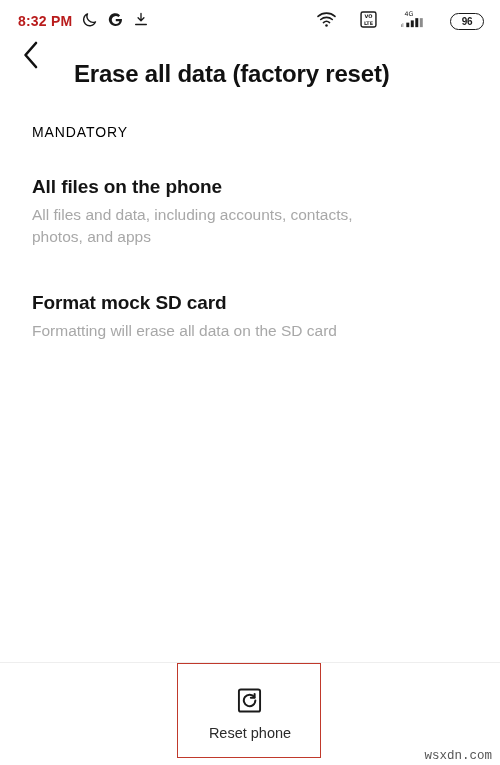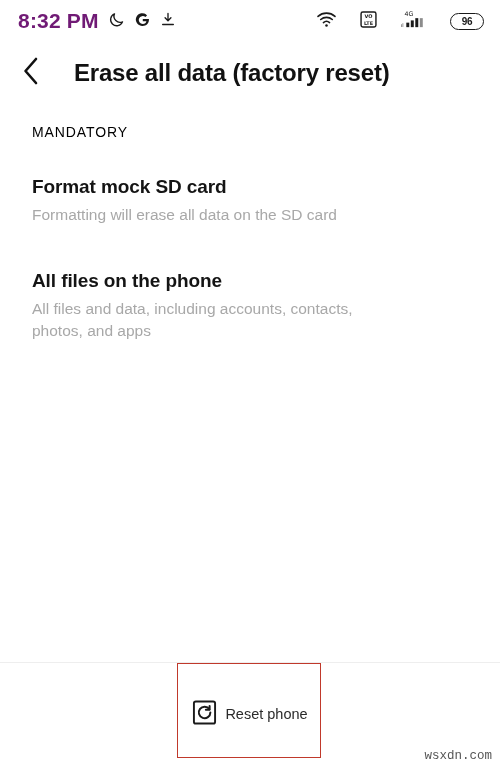--- a/index.html
+++ b/index.html
@@ -27,23 +27,23 @@
     align-items: center;
     justify-content: space-between;
     padding: 0 16px 0 18px;
   }
   .status-left {
     display: flex;
     align-items: center;
     gap: 9px;
   }
   .clock {
-    font-size: 21px;
-    font-weight: bold;
-    color: #701a75;
+    font-size: 14px;
+    font-weight: bold;
+    color: #b91c1c;
     letter-spacing: 0.2px;
   }
   .status-right {
     display: flex;
     align-items: center;
     gap: 23px;
   }
   .sicon { display: block; }
 
   .battery {
@@ -56,25 +56,25 @@
     border-radius: 9px;
     font-size: 10px;
     font-weight: bold;
     color: #1a1a1a;
     letter-spacing: -0.2px;
   }
 
   
   .appbar {
     position: absolute;
-    top: 42px; left: 0;
+    top: 26px; left: 0;
     width: 500px;
     height: 62px;
     display: flex;
-    align-items: center;
+    align-items: flex-end;
   }
   .back-btn {
     width: 62px;
     height: 62px;
     display: flex;
     align-items: center;
     justify-content: center;
     cursor: pointer;
   }
   .page-title {
@@ -138,21 +138,21 @@
     bottom: 0;
     width: 500px;
     height: 102px;
     display: flex;
     align-items: center;
     justify-content: center;
     background: #fff;
   }
   .reset-btn {
     display: flex;
-    flex-direction: row;
+    flex-direction: column;
     align-items: center;
     justify-content: center;
     gap: 8px;
     padding: 10px 26px;
     cursor: pointer;
   }
   .reset-label {
     font-size: 14.5px;
     color: #2a2a2a;
   }
@@ -253,27 +253,27 @@
     <div class="page-title">Erase all data (factory reset)</div>
   </div>
 
   <div class="content">
 
     <div class="section-header">MANDATORY</div>
 
     <div class="list">
 
       <div class="list-item">
+        <div class="item-title">All files on the phone</div>
+        <div class="item-sub">All files and data, including accounts, contacts, photos, and apps</div>
+      </div>
+
+      <div class="list-item">
         <div class="item-title">Format mock SD card</div>
         <div class="item-sub">Formatting will erase all data on the SD card</div>
-      </div>
-
-      <div class="list-item">
-        <div class="item-title">All files on the phone</div>
-        <div class="item-sub">All files and data, including accounts, contacts, photos, and apps</div>
       </div>
 
     </div>
   </div>
 
   <div class="divider"></div>
 
   <div class="bottom-bar">
     <div class="reset-btn">
       <span>

